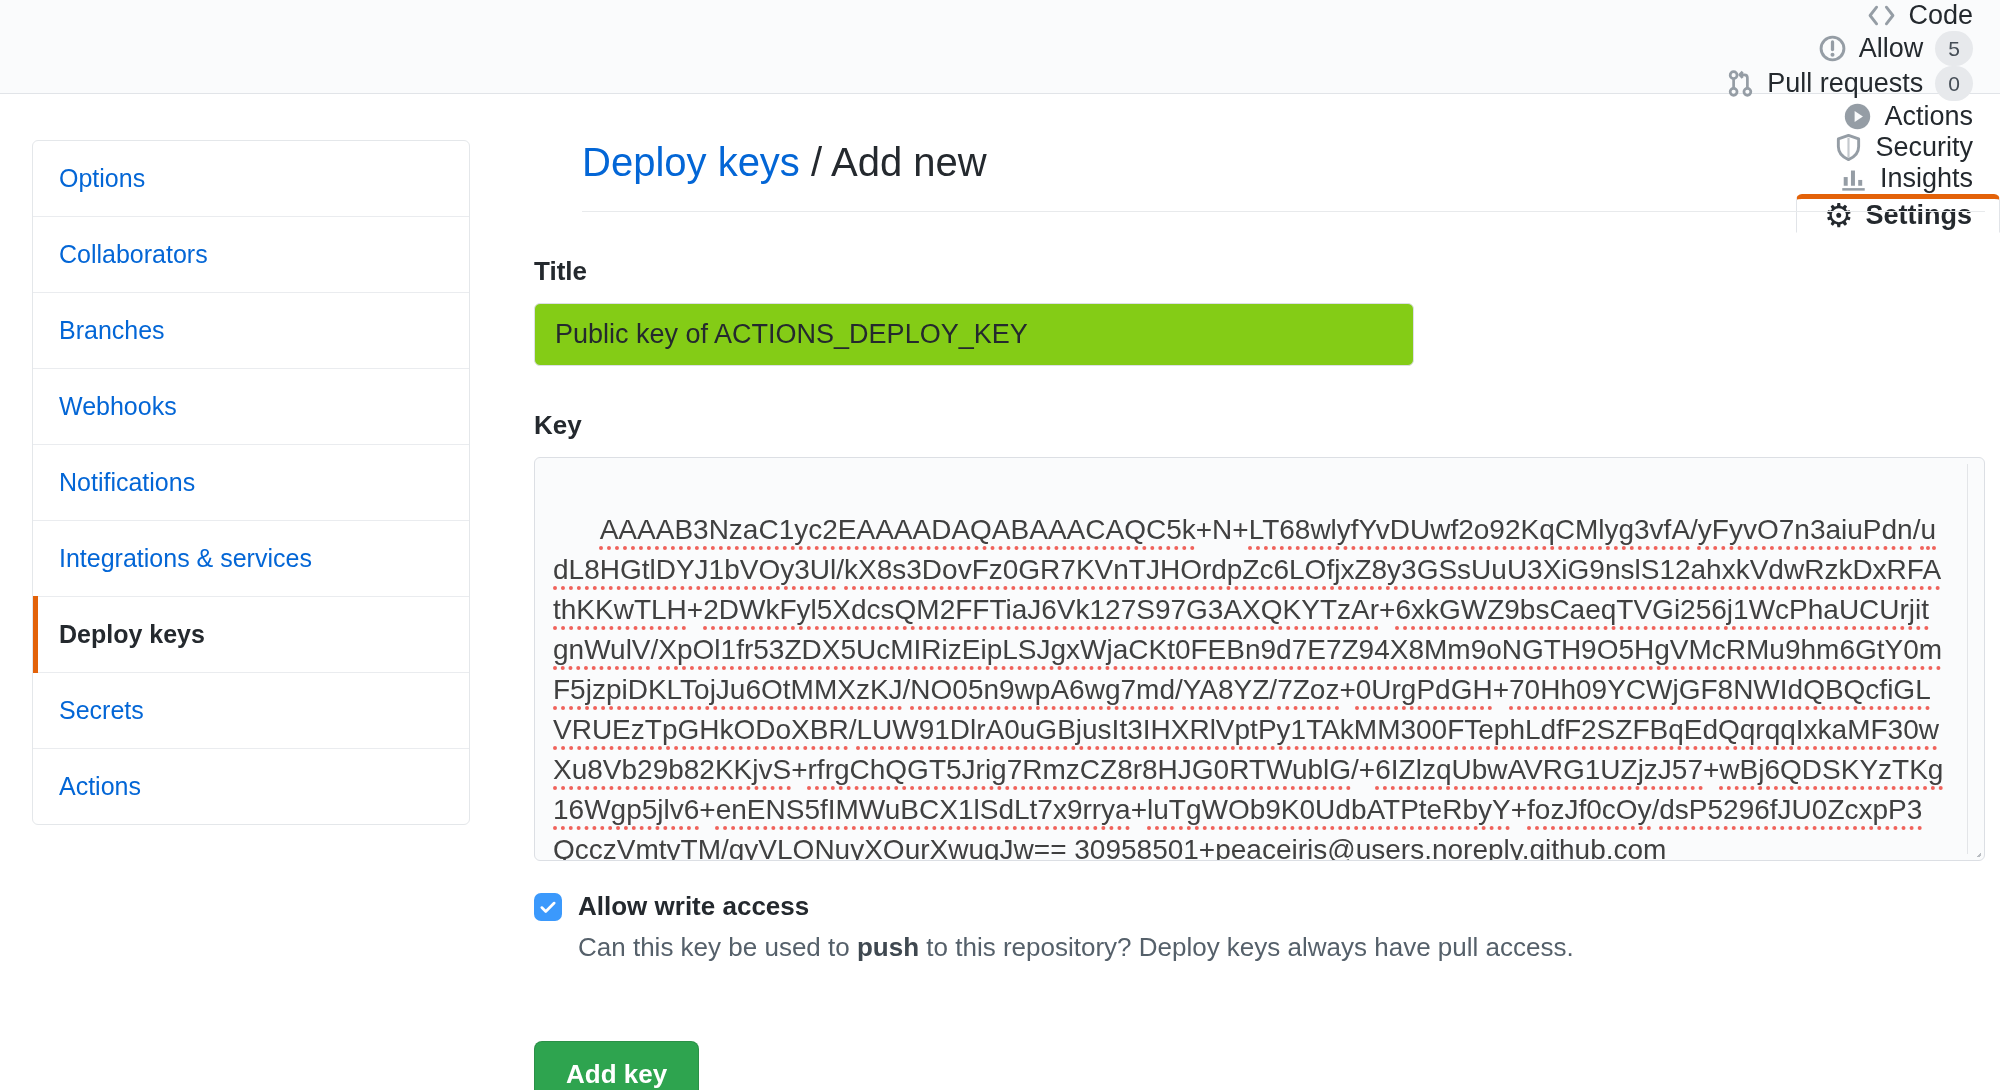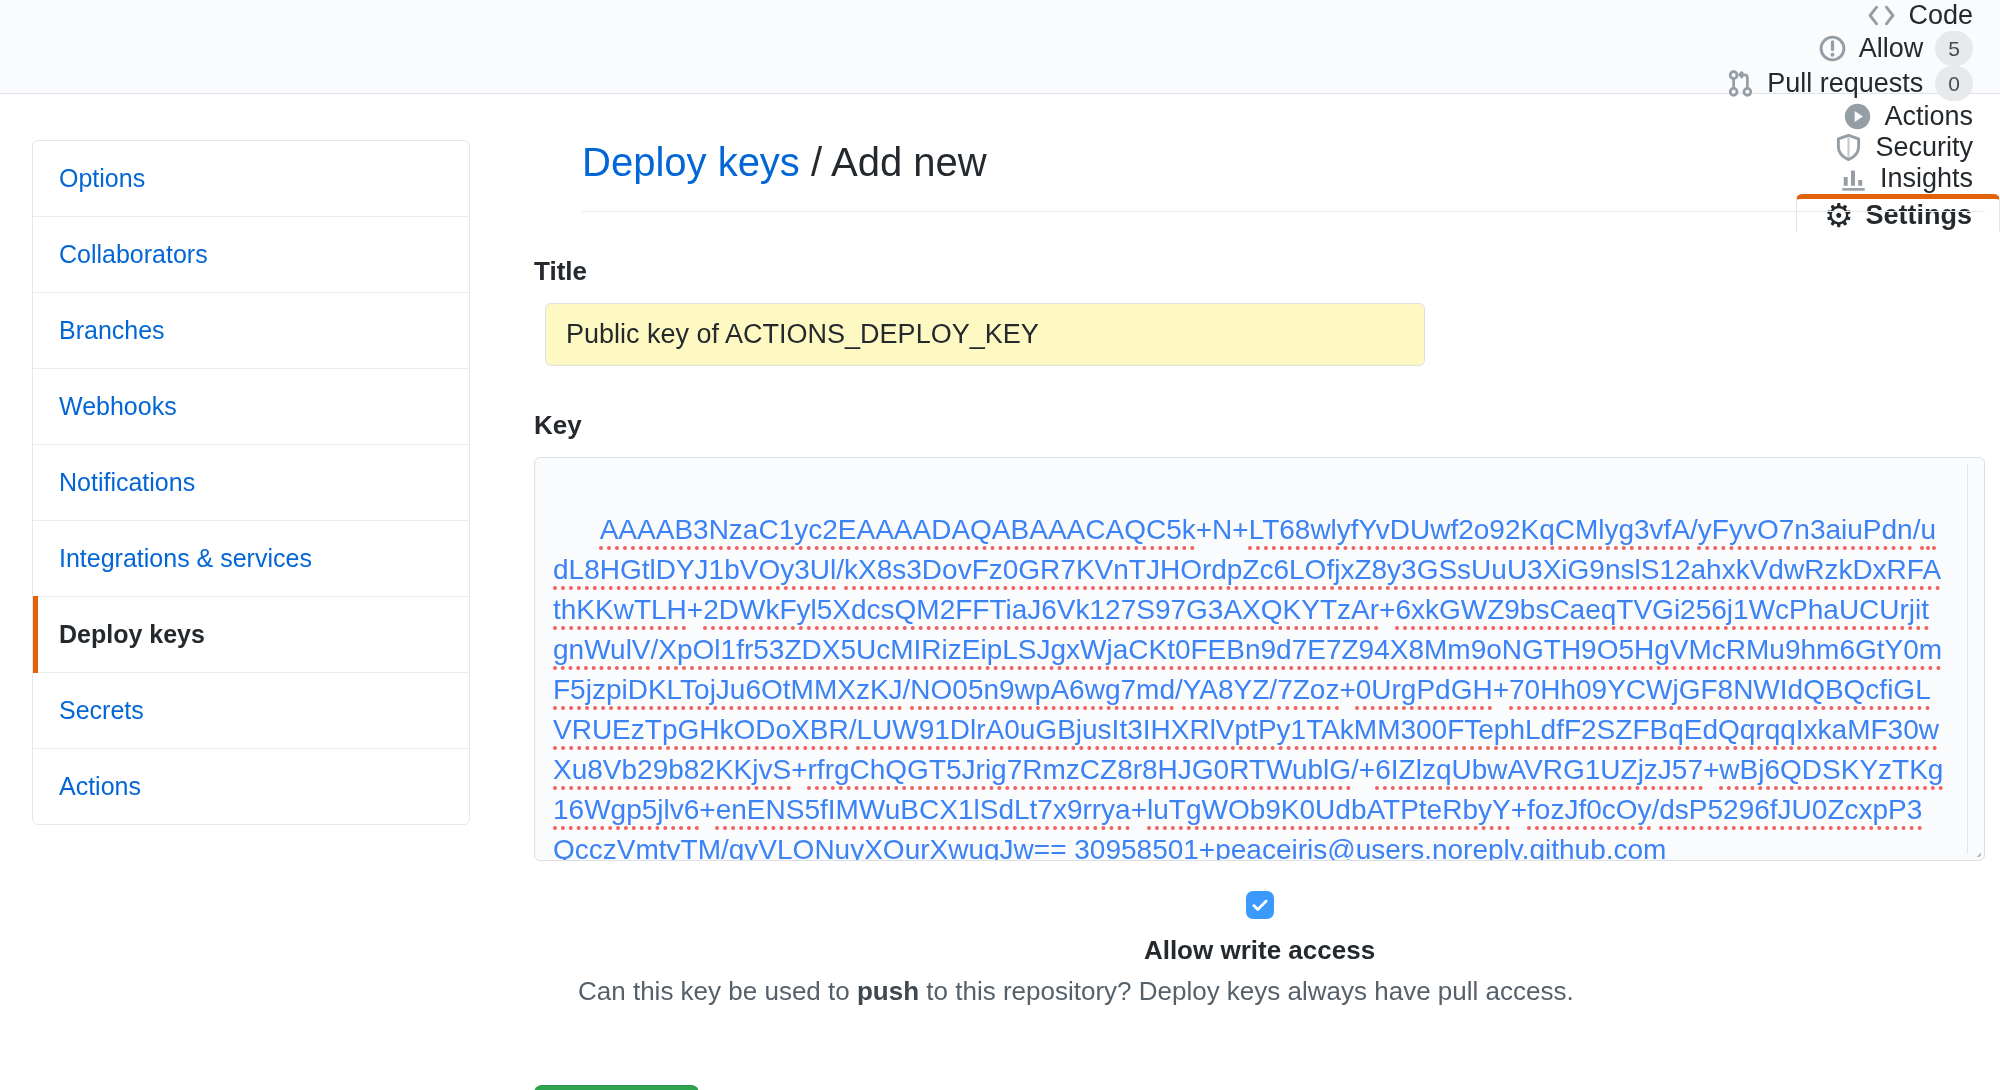--- a/index.html
+++ b/index.html
@@ -39,41 +39,41 @@
   
   .content { flex:1; min-width:0; }
   .page-head { font-size:40px; font-weight:400; padding-bottom:26px;
                border-bottom:1px solid #e8eaec;margin-left:48px; }
   .page-head a { color:#0366d6; text-decoration:none; cursor:pointer; }
 
   .field-label { display:block; font-size:26px; font-weight:700; margin-top:44px;
                  margin-bottom:16px; }
   .title-input { width:880px; height:63px; font-family:"Liberation Sans",sans-serif;
                  font-size:27px; color:#24292e; padding:0 20px;
-                 background:#fef9c3; border:1px solid #dcdfe4; border-radius:6px;
-                 outline:none;margin-left:11px; }
+                 background:#84cc16; border:1px solid #dcdfe4; border-radius:6px;
+                 outline:none; }
 
   .key-box { position:relative; width:100%; height:404px; background:#fafbfc;
              border:1px solid #dcdfe4; border-radius:6px;
              padding:12px 40px 12px 18px; font-size:28px; line-height:40px;
-             color:#3b82f6; word-break:break-all; white-space:pre-wrap;
+             color:#404040; word-break:break-all; white-space:pre-wrap;
              overflow:hidden; cursor:text; }
   .misspell { text-decoration:underline dotted #f0635c; text-decoration-thickness:3.5px;
               text-underline-offset:7px; text-decoration-skip-ink:none; }
   .key-scrolltrack { position:absolute; top:6px; bottom:6px; right:16px; width:1px;
                      background:#e3e5e8; }
   .resize-grip { position:absolute; right:3px; bottom:3px; width:22px; height:22px;
                  background:
                    repeating-linear-gradient(135deg,
                      transparent 0 6px, #b9bdc2 6px 8px,
                      transparent 8px 13px, #b9bdc2 13px 15px, transparent 15px 22px);
                  clip-path:polygon(100% 0, 100% 100%, 0 100%); }
 
   
-  .check-row { display:flex; align-items:center; gap:16px; margin-top:30px; cursor:pointer;flex-direction:column; }
+  .check-row { display:flex; align-items:center; gap:16px; margin-top:30px; cursor:pointer; }
   .checkbox { width:28px; height:28px; border-radius:7px; background:#3b99fc;
               display:flex; align-items:center; justify-content:center; flex:none; }
   .checkbox svg { width:18px; height:18px; }
   .check-label { font-size:26px; font-weight:700; }
   .check-note { margin:10px 0 0 44px; font-size:26px; color:#55606a; }
   .check-note b { color:#3f4850; }
 
   .add-key-btn { margin-top:78px; height:66px; padding:0 31px; font-size:26px;
                  font-weight:700; color:#ffffff; background:#2ea44f;
                  border:1px solid rgba(27,31,35,.15); border-radius:8px;

